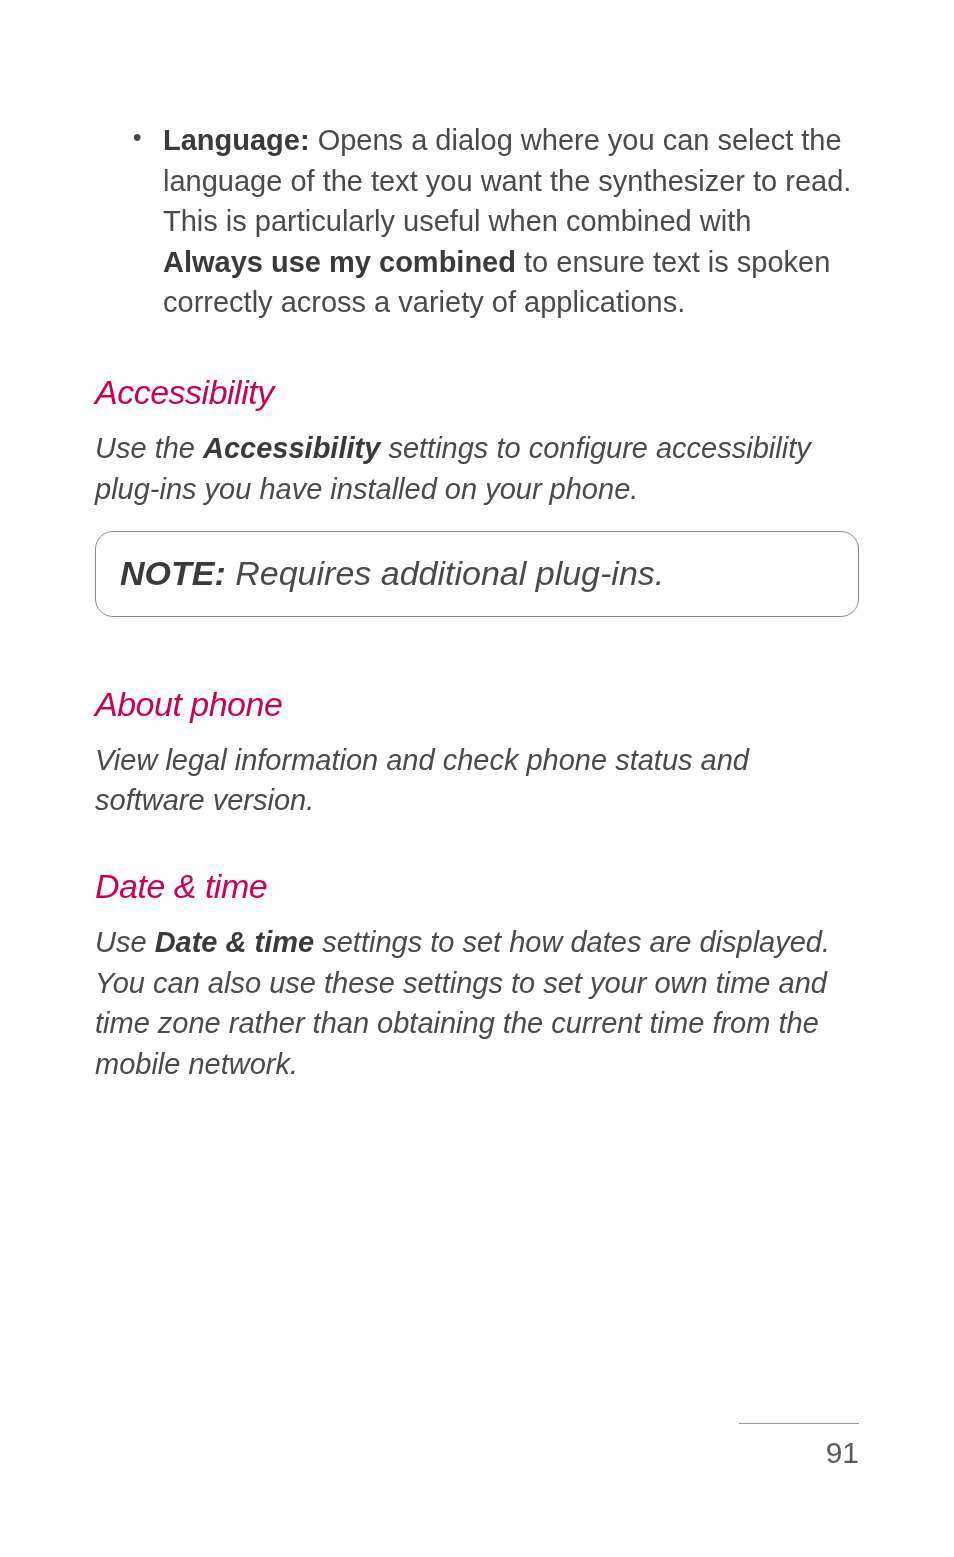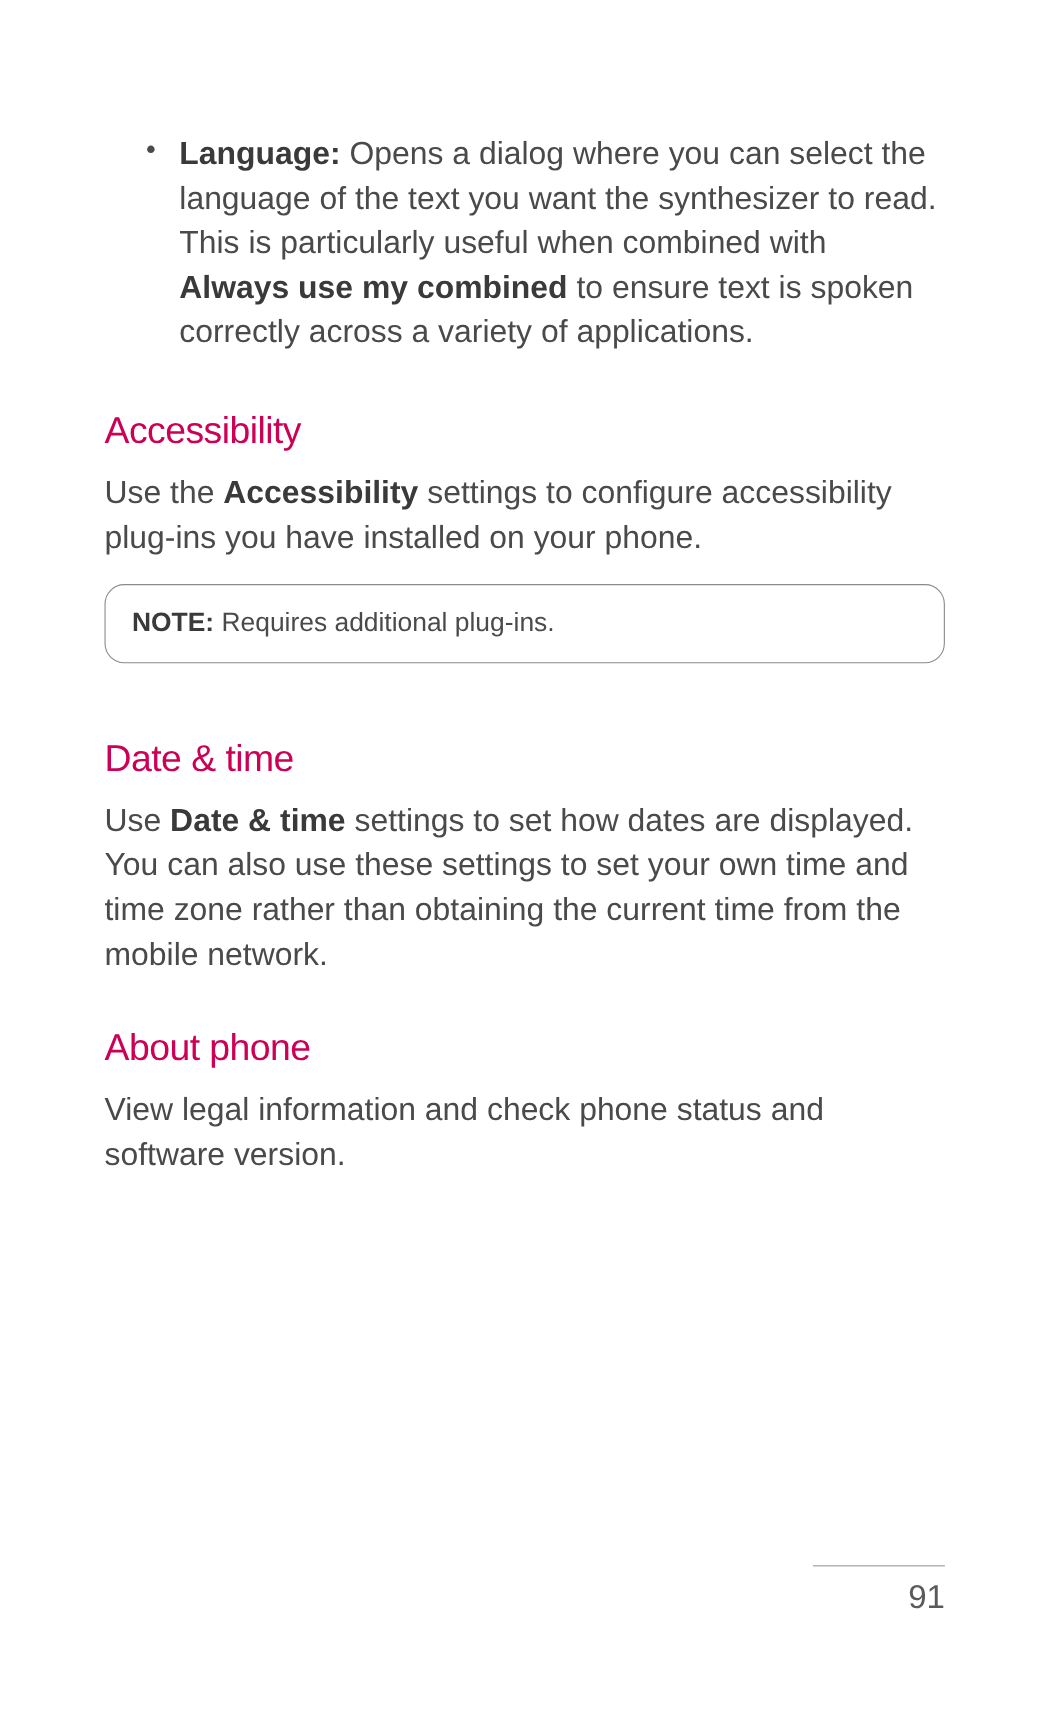--- a/index.html
+++ b/index.html
@@ -60,27 +60,28 @@
       font-weight: 300;
       margin-bottom: 22px;
     }
     .note-box {
       border: 1.5px solid #8a8a8a;
       border-radius: 18px;
       padding: 18px 24px;
       margin-bottom: 68px;
     }
     .note-text {
-      font-size: 24px;
+      font-size: 34px;
       line-height: 1.4;
       color: #4a4a4a;
       font-weight: 300;
     }
     .section-block {
       margin-bottom: 46px;
+      font-style: italic;
     }
     .page-number-wrap {
       position: absolute;
       bottom: 87px;
       right: 95px;
       text-align: right;
     }
     .page-number-line {
       border-top: 1px solid #999;
       width: 120px;
@@ -110,29 +111,29 @@
       <span>Use the </span><span class="bold">Accessibility</span><span> settings to configure accessibility plug-ins you have installed on your phone.</span>
     </p>
     <div class="note-box">
       <p class="note-text">
         <span class="bold">NOTE:</span><span> Requires additional plug-ins.</span>
       </p>
     </div>
   </div>
 
   <div class="section-block">
+    <h2 class="section-heading">About phone</h2>
+    <p class="section-paragraph">View legal information and check phone status and software version.</p>
+  </div>
+
+  <div class="section-block">
     <h2 class="section-heading">Date &amp; time</h2>
     <p class="section-paragraph">
       <span>Use </span><span class="bold">Date &amp; time</span><span> settings to set how dates are displayed. You can also use these settings to set your own time and time zone rather than obtaining the current time from the mobile network.</span>
     </p>
-  </div>
-
-  <div class="section-block">
-    <h2 class="section-heading">About phone</h2>
-    <p class="section-paragraph">View legal information and check phone status and software version.</p>
   </div>
 
 </div>
 
 <div class="page-number-wrap">
   <div class="page-number-line"></div>
   <div class="page-number">91</div>
 </div>
 
 </body></html>

